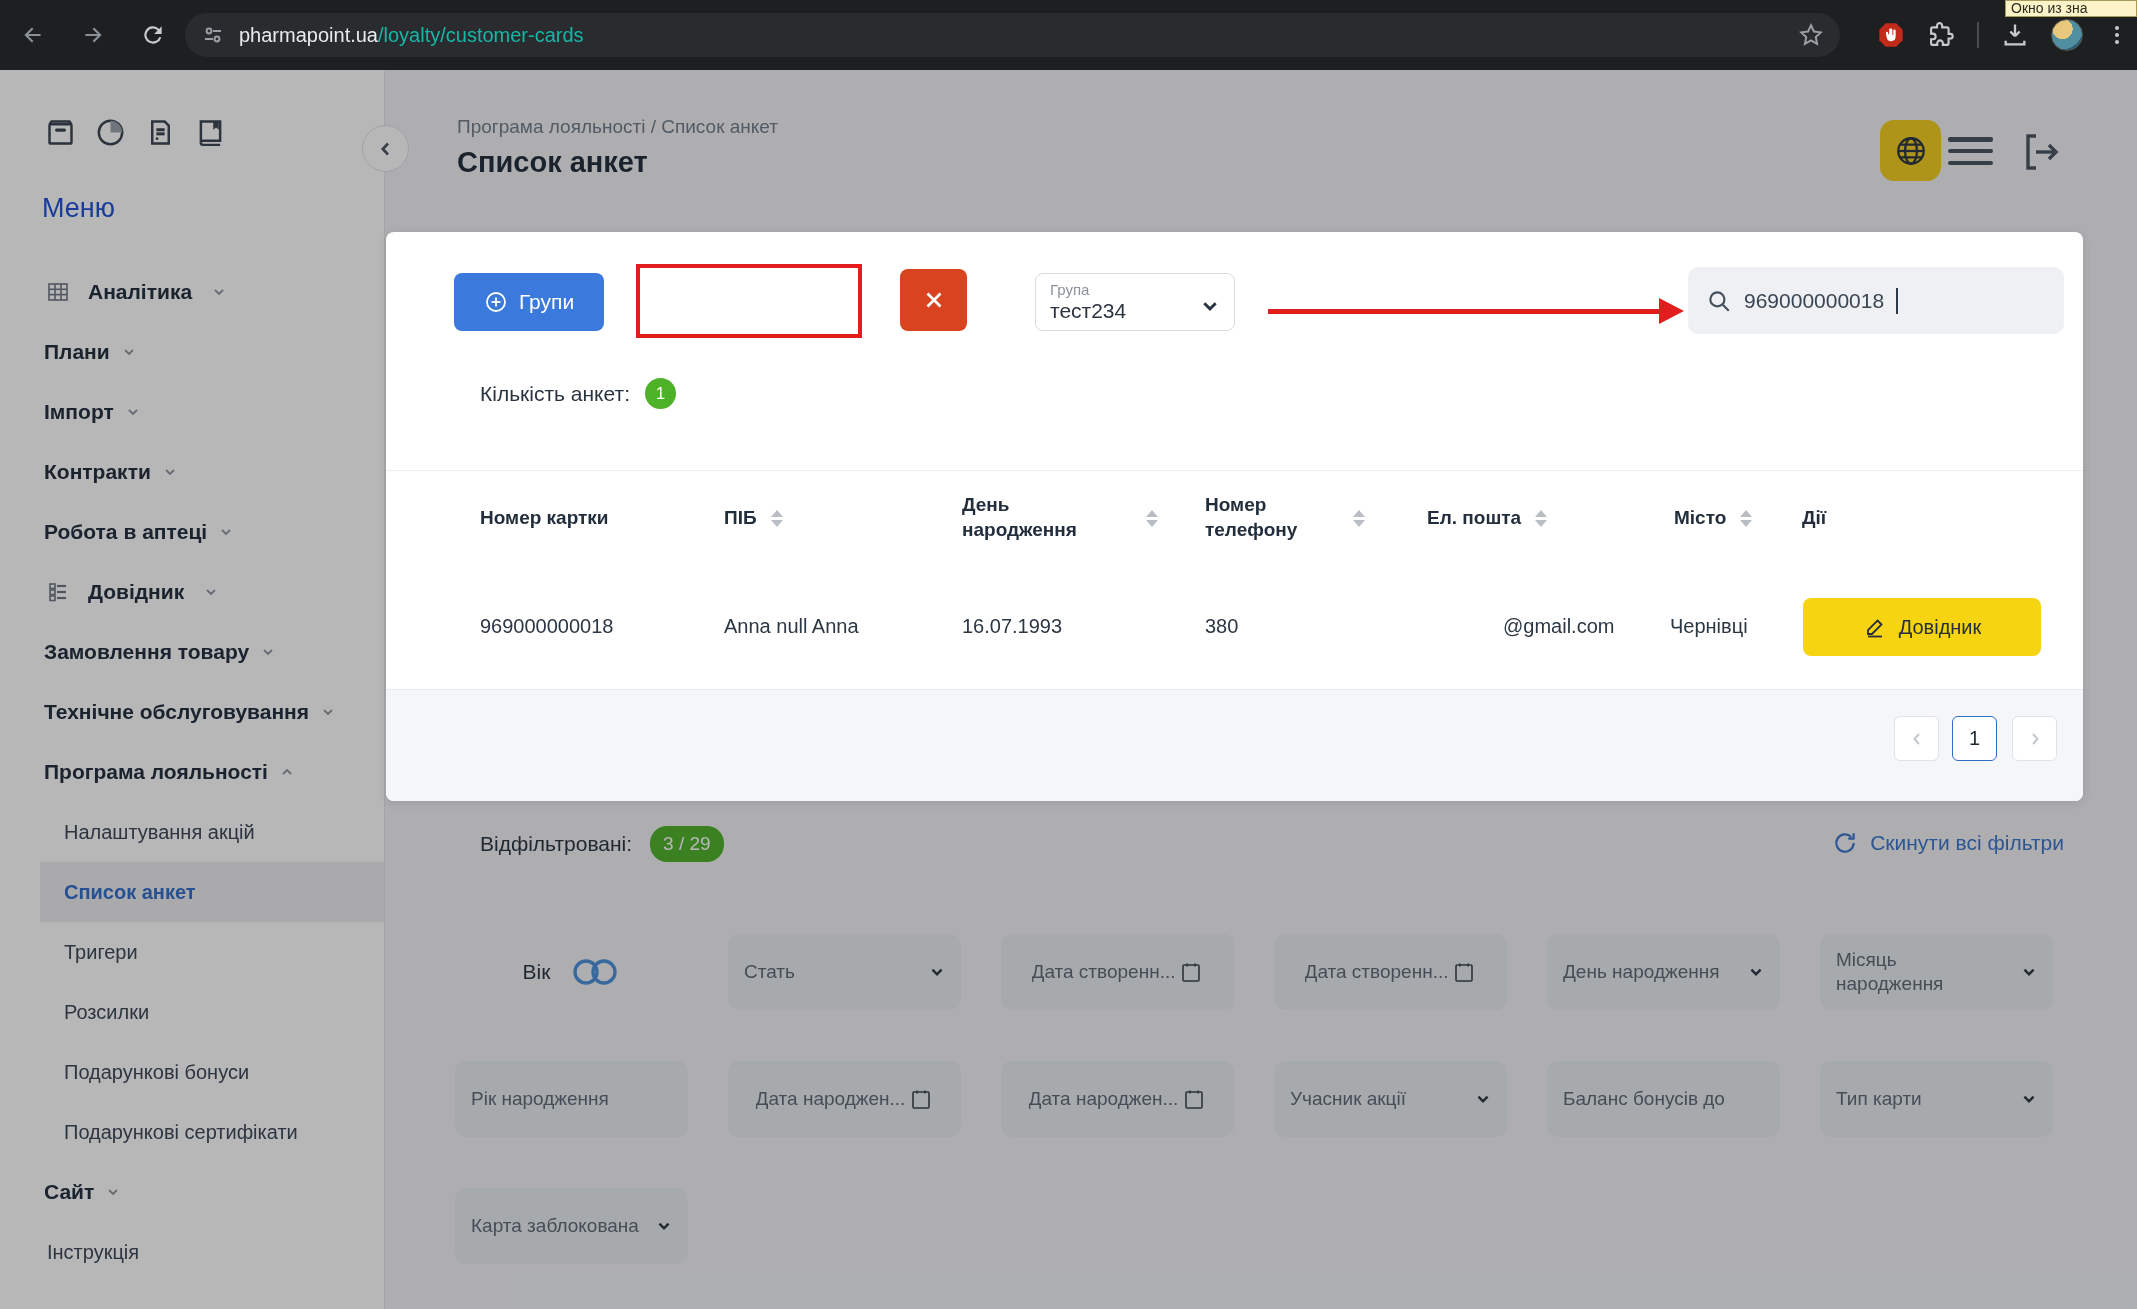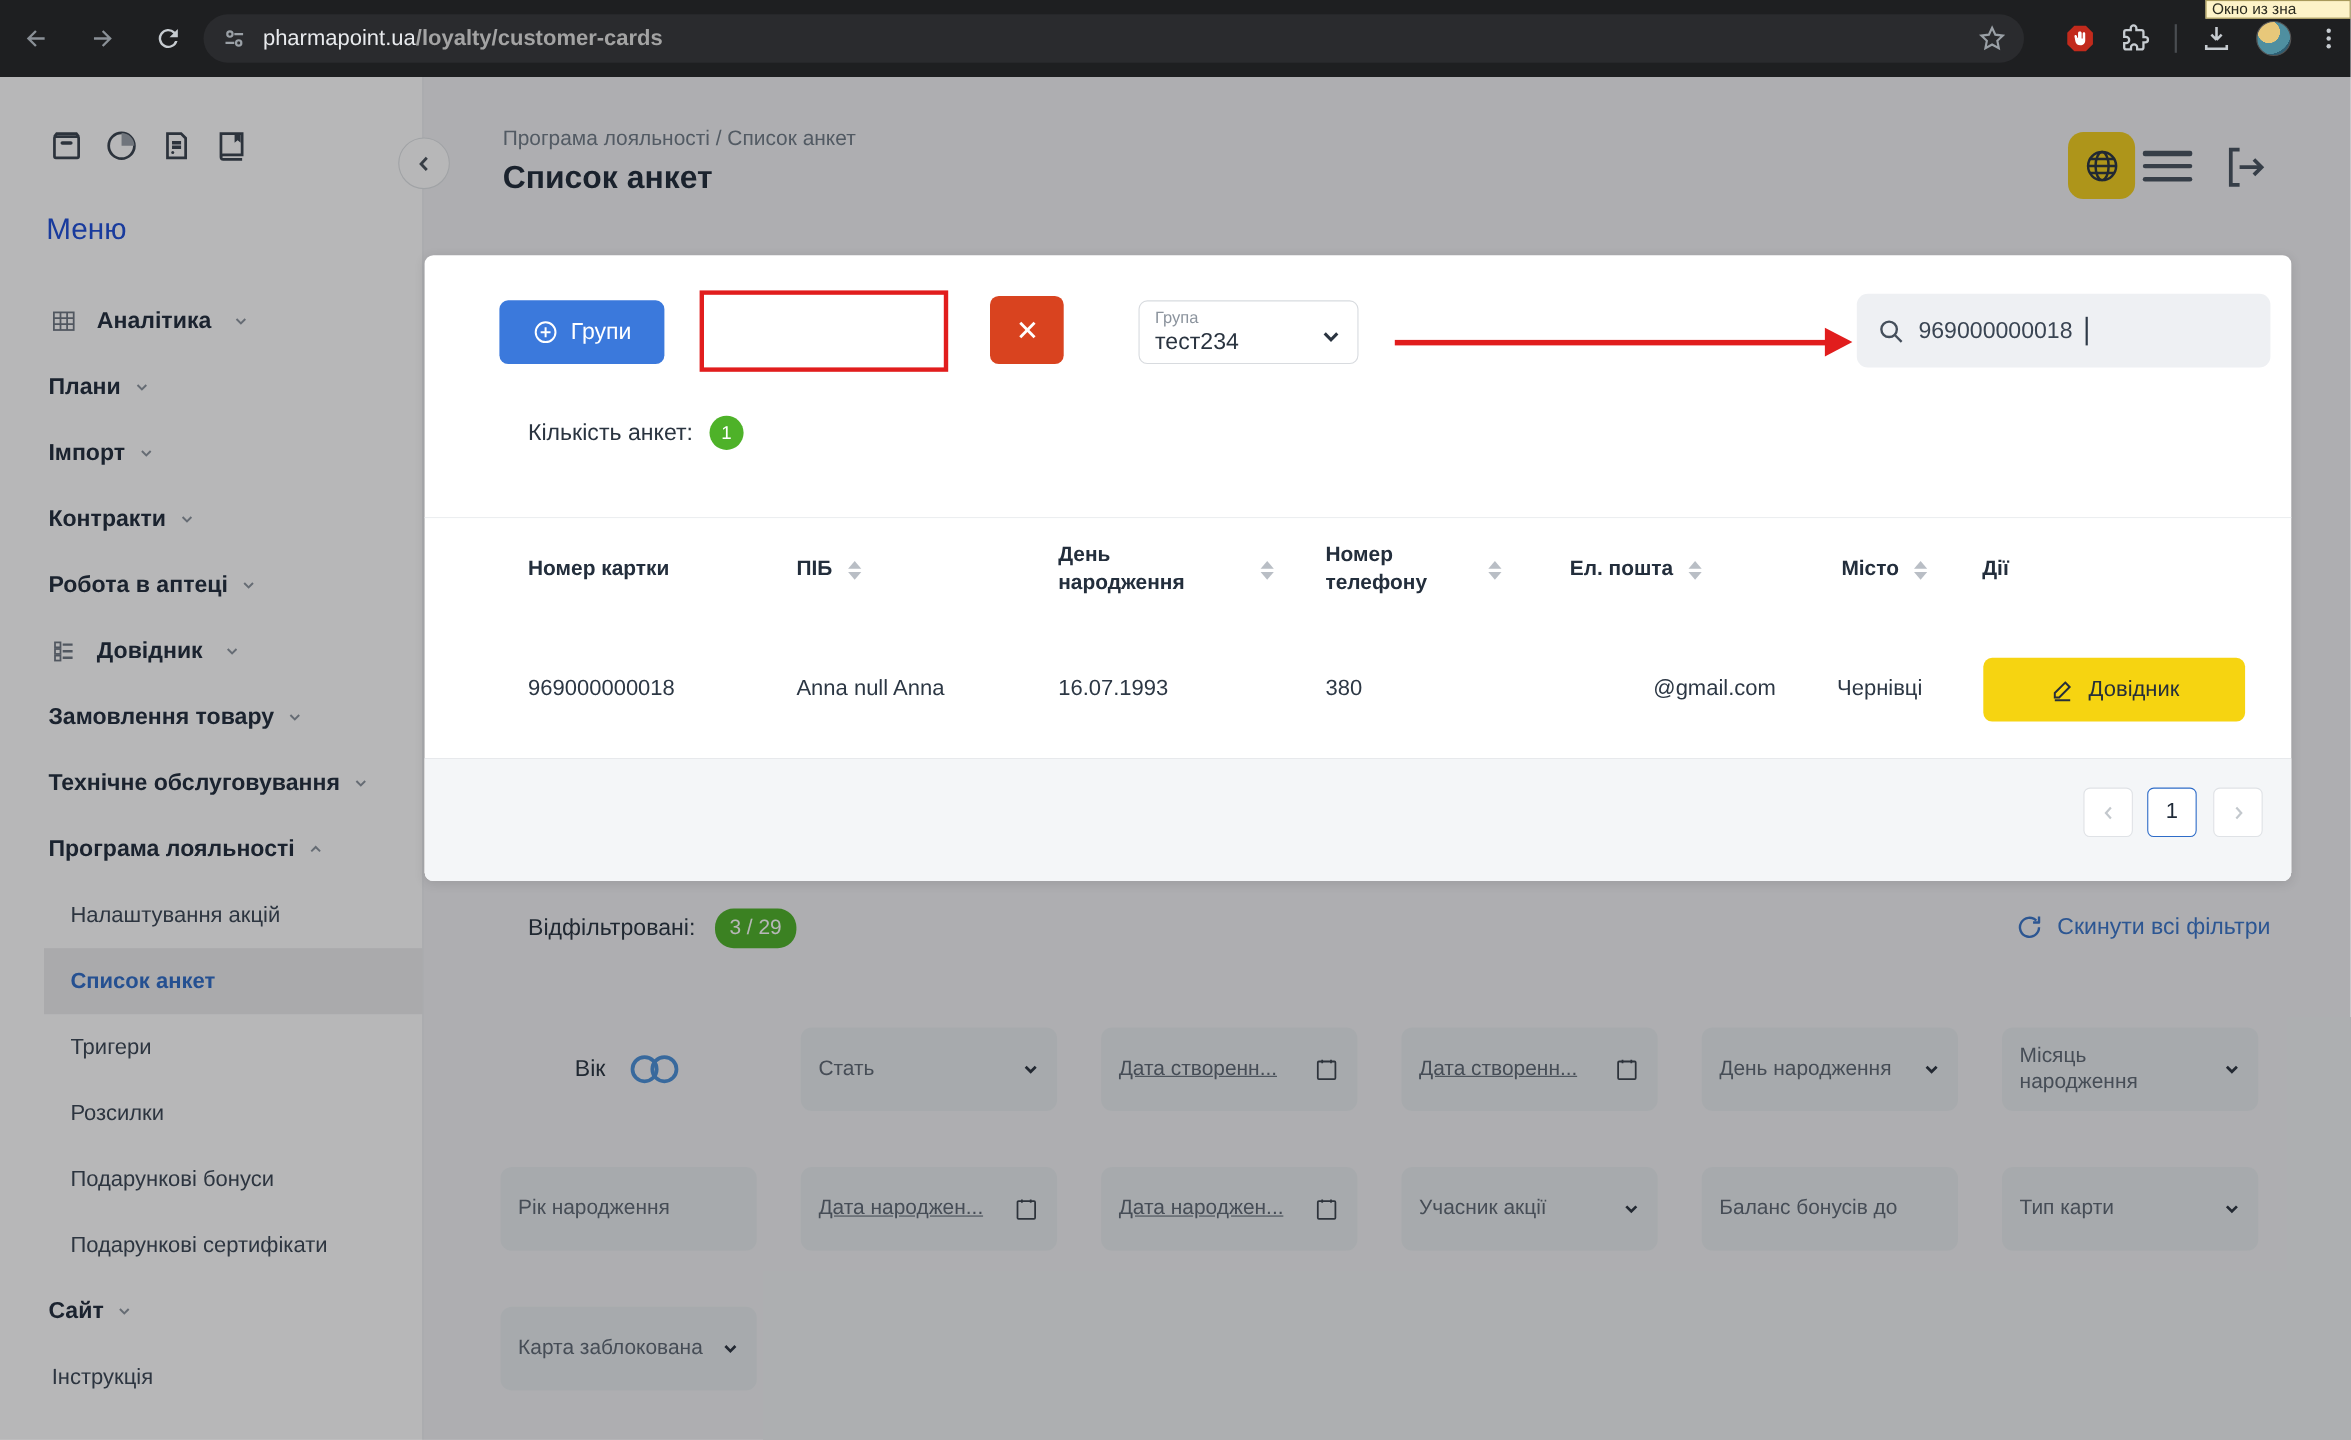--- a/index.html
+++ b/index.html
@@ -6,21 +6,21 @@
   html,body { width:2137px; height:1309px; overflow:hidden; }
   body { font-family:"Liberation Sans", sans-serif; background:#f2f3f5; position:relative; }
 
   
   .chrome { position:absolute; left:0; top:0; width:2137px; height:70px; background:#1e1f21; z-index:30; }
   .chrome-left { position:absolute; left:18px; top:0; height:70px; display:flex; align-items:center; gap:30px; }
   .chrome-btn { width:30px; height:30px; display:flex; align-items:center; justify-content:center; }
   .url-pill { position:absolute; left:185px; top:13px; width:1655px; height:44px; border-radius:22px; background:#2a2b2e; display:flex; align-items:center; padding:0 16px; }
   .url-text { font-size:20px; margin-left:14px; white-space:nowrap; overflow:hidden; flex:1; }
   .url-host { color:#e8eaed; }
-  .url-path { color:#a3a3a3;font-weight:bold; }
+  .url-path { color:#14b8a6; }
   .chrome-right { position:absolute; right:8px; top:0; height:70px; display:flex; align-items:center; gap:22px; }
   .chrome-divider { width:2px; height:26px; background:#4a4d51; }
   .avatar { width:32px; height:32px; border-radius:50%; background:radial-gradient(circle at 35% 30%, #e8c87a 0 35%, #4f8fa0 36% 70%, #2e5f74 71%); border:1px solid #555; }
   .tooltip-frag { position:absolute; right:0; top:0; width:132px; height:17px; background:#fdf3c8; border:1px solid #a89a5b; color:#2b2b20; font-size:14px; line-height:15px; padding:0 5px; overflow:hidden; white-space:nowrap; z-index:40; }
 
   
   .app { position:absolute; left:0; top:70px; width:2137px; height:1239px; background:#f2f3f5; }
 
   
   .sidebar { position:absolute; left:0; top:0; width:385px; height:1239px; background:#ffffff; border-right:1px solid #e3e6e9; z-index:1; }
@@ -50,21 +50,21 @@
   
   .filtered-line { position:absolute; left:480px; top:756px; display:flex; align-items:center; gap:18px; z-index:1; }
   .filtered-label { font-size:21px; color:#28333f; }
   .count-pill { background:#4eb229; color:#fff; font-size:19px; padding:7px 13px; border-radius:17px; }
   .reset-link { position:absolute; right:73px; top:760px; display:flex; align-items:center; gap:12px; color:#3974c9; font-size:21px; z-index:1; cursor:pointer; }
   .chips { position:absolute; left:455px; top:864px; display:grid; grid-template-columns:repeat(6,233px); grid-auto-rows:76px; column-gap:40px; row-gap:51px; z-index:1; }
   .chip { background:#e9edf0; border-radius:10px; display:flex; align-items:center; justify-content:space-between; padding:0 16px; color:#5d6773; font-size:19px; }
   .chip .txt { overflow:hidden; white-space:nowrap; }
   .chip .txt.wrap { white-space:normal; line-height:1.25; }
   .chip.plain { justify-content:flex-start; }
-  .chip.date { justify-content:space-between; gap:4px;text-decoration:underline; }
+  .chip.date { justify-content:center; gap:4px; }
   .age-cell { display:flex; align-items:center; gap:20px;justify-content:center; }
   .age-label { font-size:21px; color:#28333f; }
 
   
   .overlay { position:absolute; inset:0; background:rgba(15,17,20,0.30); z-index:5; }
 
   
   .card { position:absolute; left:386px; top:162px; width:1697px; height:569px; background:#ffffff; border-radius:8px; box-shadow:0 2px 10px rgba(0,0,0,0.10); z-index:10; }
   .btn-groups { position:absolute; left:68px; top:41px; width:150px; height:58px; background:#3b79dc; border-radius:8px; color:#fff; font-size:21px; display:flex; align-items:center; justify-content:center; gap:11px; cursor:pointer; }
   .group-select { position:absolute; left:649px; top:41px; width:200px; height:58px; background:#fff; border:1px solid #d8dbdf; border-radius:8px; padding:7px 14px 0 14px; cursor:pointer; }

